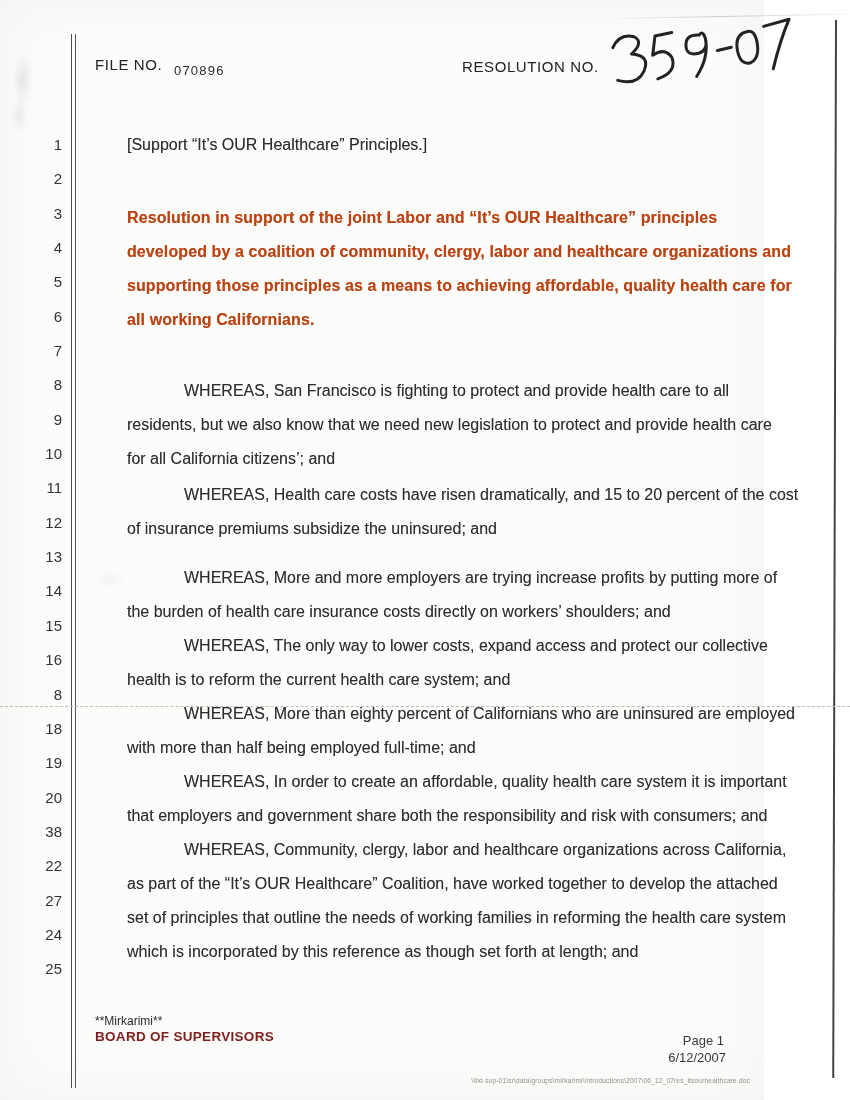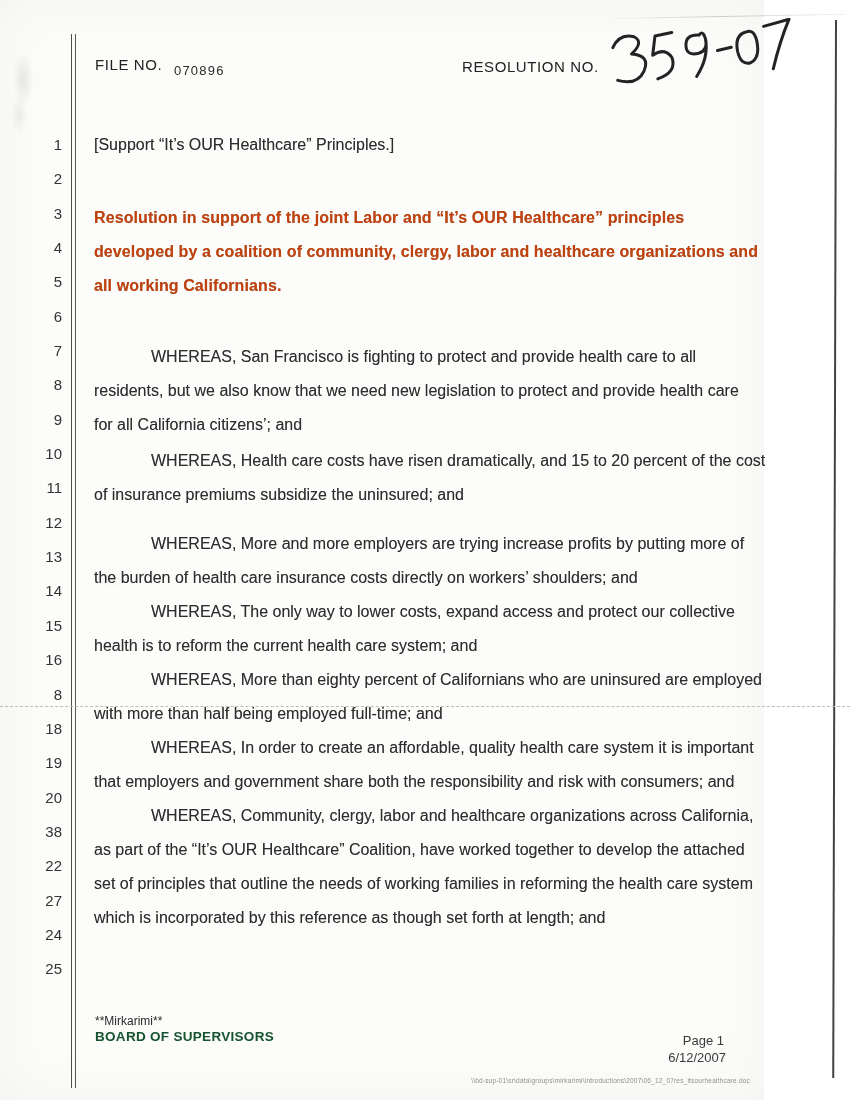--- a/index.html
+++ b/index.html
@@ -47,30 +47,30 @@
     position:absolute;left:24px;top:128px;width:38px;
     text-align:right;color:#333;font-size:15px;
   }
   .lnum{display:block;height:34.35px;line-height:34.35px;}
   
   .bodytext{
     position:absolute;left:94px;top:128px;width:720px;
     color:#2d2d2d;font-size:16px;white-space:nowrap;
     text-shadow:0 0 .4px rgba(40,40,40,.4);
   }
-  .line{height:34px;line-height:34px;}
+  .line{height:34px;line-height:34px;margin-left:33px;}
   .b{font-weight:bold;color:#c2410c;letter-spacing:.1px;}
   .ind{padding-left:57px;}
   .m39{margin-top:39px;}
   .m37{margin-top:37px;}
   .m2{margin-top:2px;}
   .m15{margin-top:15px;}
   
   .f-sponsor{position:absolute;left:95px;top:1014px;font-size:12px;color:#2b2b2b;}
-  .f-org{position:absolute;left:95px;top:1029px;font-size:13.5px;font-weight:bold;letter-spacing:.3px;color:#14532d;}
+  .f-org{position:absolute;left:95px;top:1029px;font-size:13.5px;font-weight:bold;letter-spacing:.3px;color:#7f1d1d;}
   .f-page{position:absolute;right:40px;top:1033px;font-size:13px;color:#3a3a3a;}
   .f-date{position:absolute;right:38px;top:1050px;font-size:13px;color:#3a3a3a;}
   .f-path{position:absolute;right:14px;top:1077px;font-size:6.5px;color:#8e8e8a;letter-spacing:.2px;}
 </style>
 </head>
 <body>
 
 <div class="page">
 
   <div class="left-rule"></div>
@@ -132,20 +132,21 @@
       <span class="lnum">27</span>
       <span class="lnum">24</span>
       <span class="lnum">25</span>
     </div>
 
   <div class="bodytext">
 
   <div class="line">[Support “It’s OUR Healthcare” Principles.]</div>
       <div class="line b m39">Resolution in support of the joint Labor and “It’s OUR Healthcare” principles</div>
       <div class="line b">developed by a coalition of community, clergy, labor and healthcare organizations and</div>
+      <div class="line b">supporting those principles as a means to achieving affordable, quality health care for</div>
       <div class="line b">all working Californians.</div>
       <div class="line ind m37">WHEREAS, San Francisco is fighting to protect and provide health care to all</div>
       <div class="line">residents, but we also know that we need new legislation to protect and provide health care</div>
       <div class="line">for all California citizens’; and</div>
       <div class="line ind m2">WHEREAS, Health care costs have risen dramatically, and 15 to 20 percent of the cost</div>
       <div class="line">of insurance premiums subsidize the uninsured; and</div>
       <div class="line ind m15">WHEREAS, More and more employers are trying increase profits by putting more of</div>
       <div class="line">the burden of health care insurance costs directly on workers’ shoulders; and</div>
       <div class="line ind">WHEREAS, The only way to lower costs, expand access and protect our collective</div>
       <div class="line">health is to reform the current health care system; and</div>

